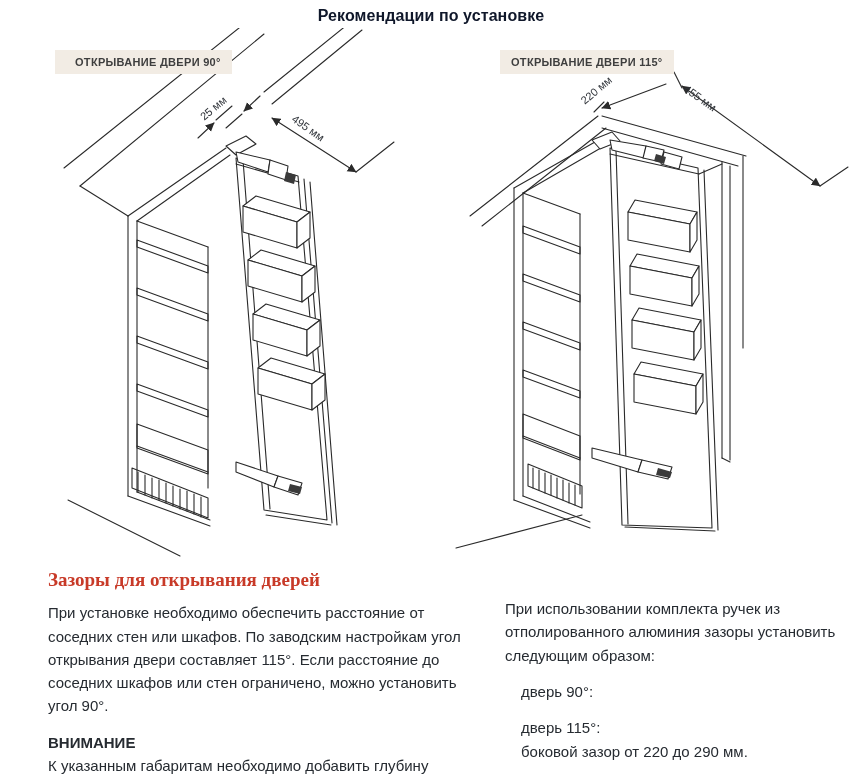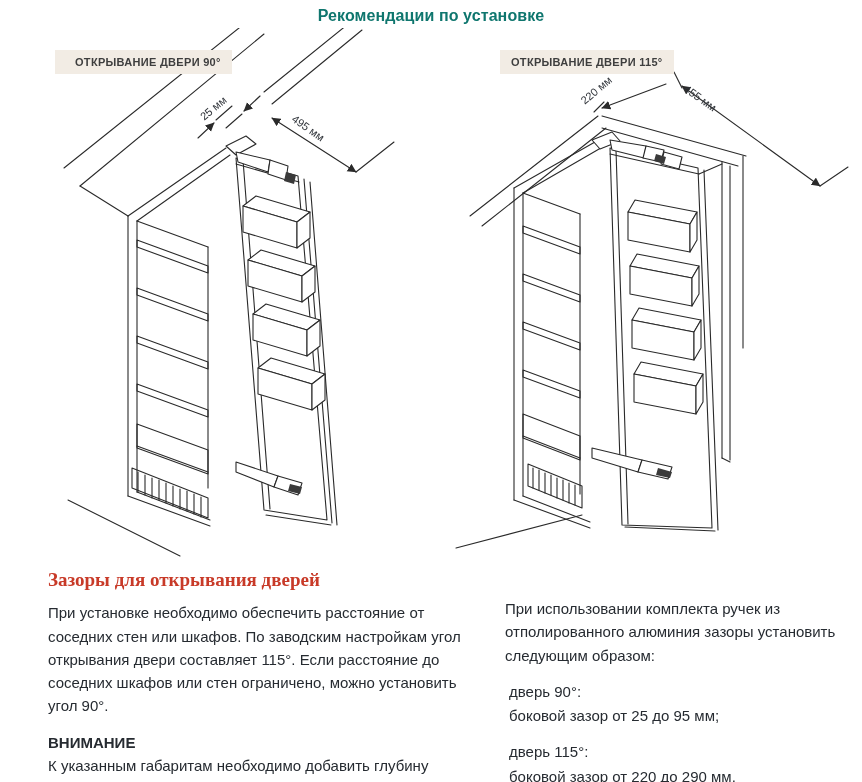--- a/index.html
+++ b/index.html
@@ -3,21 +3,21 @@
 <meta charset="utf-8">
 <style>
   * { margin:0; padding:0; box-sizing:border-box; }
   html,body { background:#ffffff; }
   .page {
     position:relative; width:862px; height:782px; background:#ffffff;
     font-family:"Liberation Sans", sans-serif; color:#262b31; overflow:hidden;
   }
   .page-title {
     position:absolute; top:7px; left:0; width:100%; text-align:center;
-    font-size:16px; font-weight:bold; color:#0f766e; letter-spacing:.1px;
+    font-size:16px; font-weight:bold; color:#0f172a; letter-spacing:.1px;
   }
   .panel { position:absolute; top:28px; height:530px; }
   .panel-1 { left:40px; width:420px; }
   .panel-2 { left:450px; width:412px; }
   .panel svg { position:absolute; left:0; top:0; }
   .chip {
     position:absolute; top:22px; background:#f2ece4; color:#3e3e3e;
     font-size:11px; font-weight:bold; letter-spacing:.3px;
     padding:6px 11px; white-space:nowrap; z-index:3;
   }
@@ -30,21 +30,21 @@
   .dim-rot-cw  { transform:rotate(35deg); }
   .col { position:absolute; line-height:1.55; font-size:15px; }
   .col-left  { left:48px;  top:565px; width:416px; }
   .col-right { left:505px; top:597px; width:345px; }
   .section-heading {
     font-family:Liberation Serif, serif; font-size:19px; font-weight:bold;
     color:#c83a28; margin-bottom:7px;
   }
   .warning-heading { font-weight:bold; margin-top:13px; }
   .spec-group { margin-top:13px; }
-  .spec-group p { margin:1px 4px; }
+  .spec-group p { margin:1px 16px; }
   .body-par { margin:0; }
 </style>
 </head>
 <body>
 
 <div class="page">
 
   <div class="page-title">Рекомендации по установке</div>
 
   <div class="panel panel-1">
@@ -234,21 +234,20 @@
     <div class="section-heading">Зазоры для открывания дверей</div>
     <p class="body-par">При установке необходимо обеспечить расстояние от соседних стен или шкафов. По заводским настройкам угол открывания двери составляет 115°. Если расстояние до соседних шкафов или стен ограничено, можно установить угол 90°.</p>
     <div class="warning-heading">ВНИМАНИЕ</div>
     <p class="body-par">К указанным габаритам необходимо добавить глубину дверных ручек, чтобы рассчитать общие зазоры от соседних шкафов или стен.</p>
   </div>
 
   <div class="col col-right">
     <p class="body-par">При использовании комплекта ручек из отполированного алюминия зазоры установить следующим образом:</p>
     <div class="spec-group">
       <p>дверь 90°:</p>
-      <p>боковой зазор от 25 до 95 мм;</p>
     </div>
     <div class="spec-group">
       <p>дверь 115°:</p>
       <p>боковой зазор от 220 до 290 мм.</p>
     </div>
   </div>
 
 </div>
 
 </body></html>

